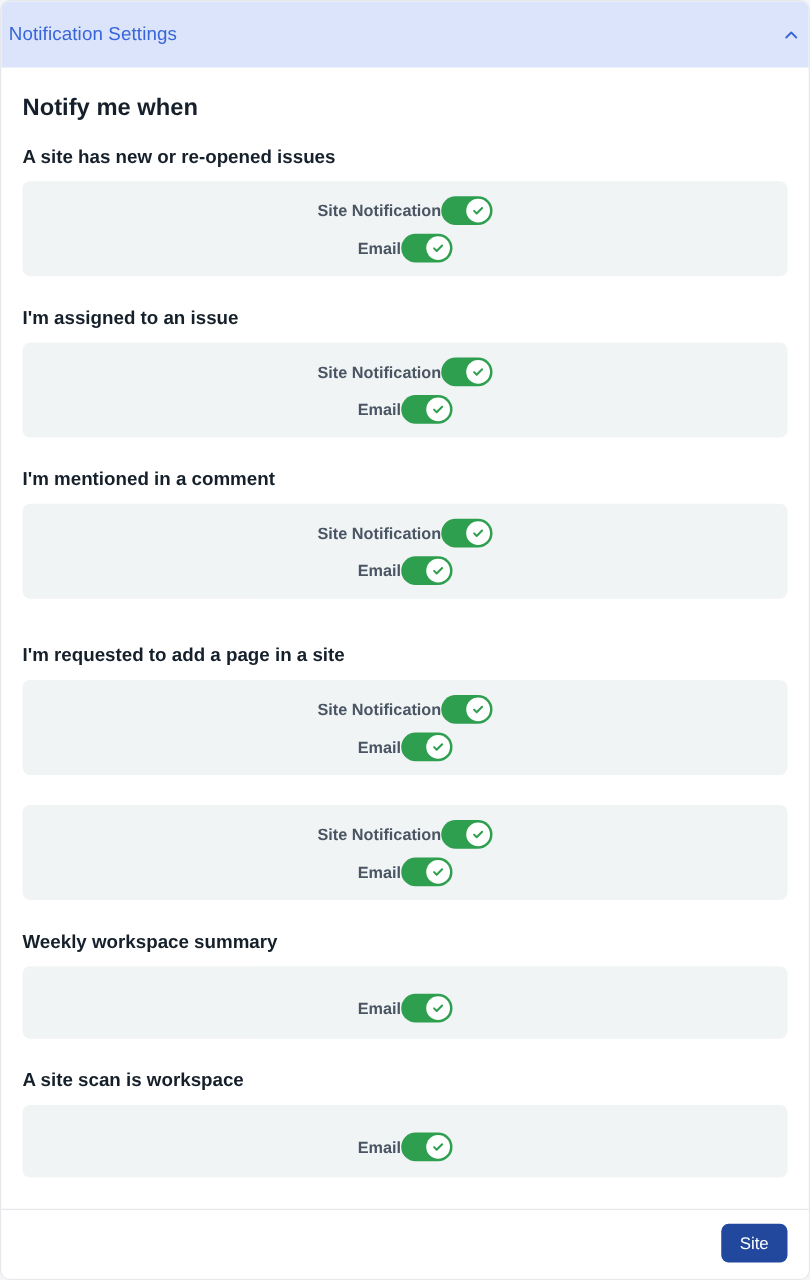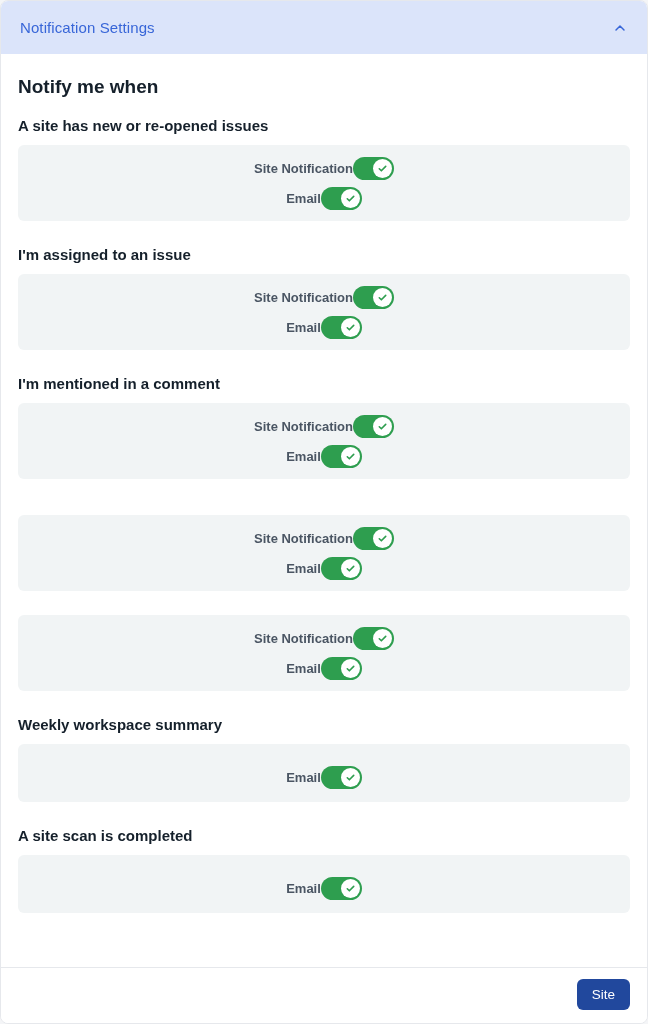--- a/index.html
+++ b/index.html
@@ -27,21 +27,21 @@
     background: var(--panel-bg);
     border: 1px solid var(--divider);
     border-radius: 8px;
     display: flex; flex-direction: column;
     overflow: hidden;
   }
   .panel-header {
     height: 53px; flex: 0 0 53px;
     background: var(--header-bg);
     display: flex; align-items: center; justify-content: space-between;
-    padding: 0 19px;
+    padding: 0 6px;
     cursor: pointer;
   }
   .panel-header-title {
     color: var(--header-text);
     font-size: 15px; font-weight: 400;
     letter-spacing: 0.1px;
   }
   .chevron { display: inline-flex; align-items: center; }
   .panel-body {
     flex: 1 1 auto;
@@ -201,20 +201,21 @@
         <svg viewBox="0 0 24 24" width="11" height="11" aria-hidden="true">
           <path d="M5 12.5l4.5 4.5L19 7.5" fill="none" stroke="var(--toggle-on)" stroke-width="3.5" stroke-linecap="round" stroke-linejoin="round"></path>
         </svg>
       </span>
     </span>
   </div>
 </div>
   </section>
 
   <section class="section">
+    <h3 class="section-heading">I'm requested to add a page in a site</h3>
     <div class="card">
   <div class="toggle-row">
     <span class="row-label">Site Notification</span>
     <span class="toggle on" role="switch" aria-checked="true">
       <span class="knob">
         <svg viewBox="0 0 24 24" width="11" height="11" aria-hidden="true">
           <path d="M5 12.5l4.5 4.5L19 7.5" fill="none" stroke="var(--toggle-on)" stroke-width="3.5" stroke-linecap="round" stroke-linejoin="round"></path>
         </svg>
       </span>
     </span>
@@ -269,21 +270,21 @@
         <svg viewBox="0 0 24 24" width="11" height="11" aria-hidden="true">
           <path d="M5 12.5l4.5 4.5L19 7.5" fill="none" stroke="var(--toggle-on)" stroke-width="3.5" stroke-linecap="round" stroke-linejoin="round"></path>
         </svg>
       </span>
     </span>
   </div>
 </div>
   </section>
 
   <section class="section">
-    <h3 class="section-heading">A site scan is completed</h3>
+    <h3 class="section-heading">A site scan is workspace</h3>
     <div class="card card--single">
   <div class="toggle-row">
     <span class="row-label">Email</span>
     <span class="toggle on" role="switch" aria-checked="true">
       <span class="knob">
         <svg viewBox="0 0 24 24" width="11" height="11" aria-hidden="true">
           <path d="M5 12.5l4.5 4.5L19 7.5" fill="none" stroke="var(--toggle-on)" stroke-width="3.5" stroke-linecap="round" stroke-linejoin="round"></path>
         </svg>
       </span>
     </span>

